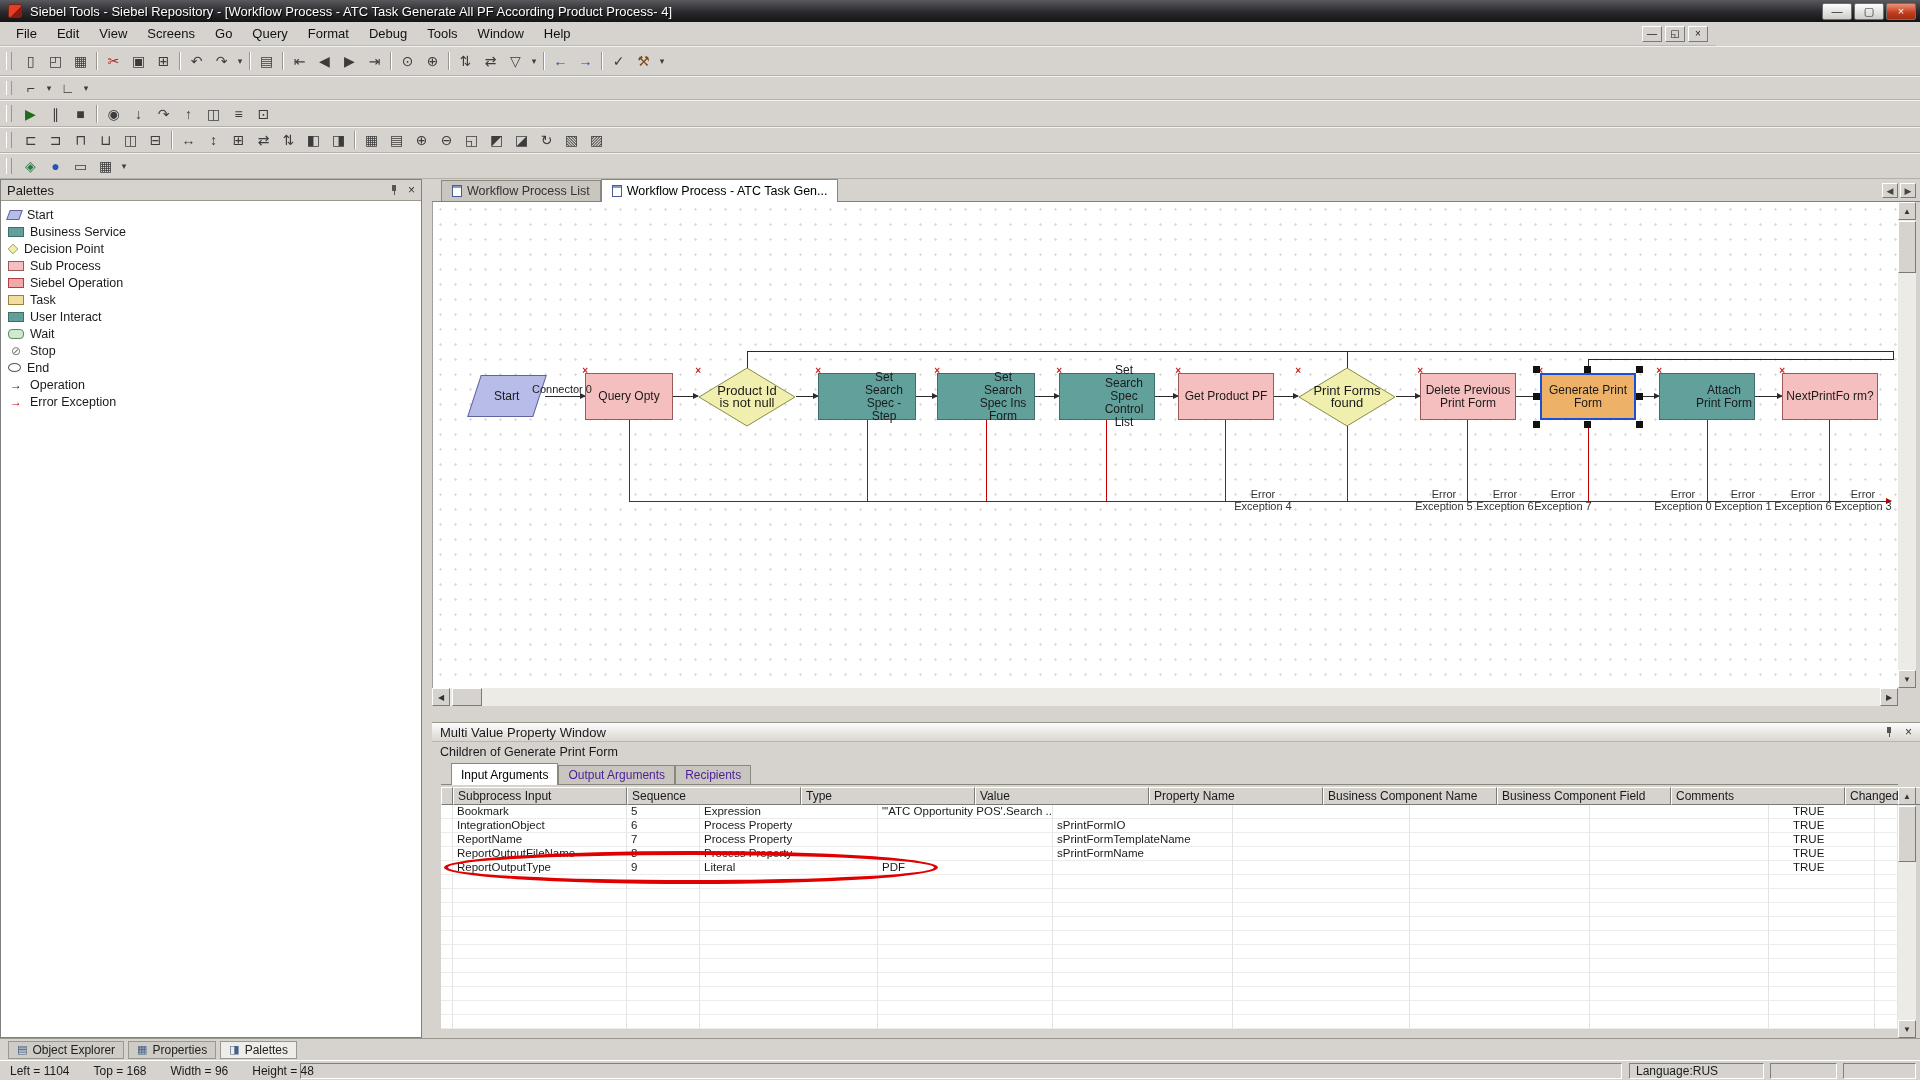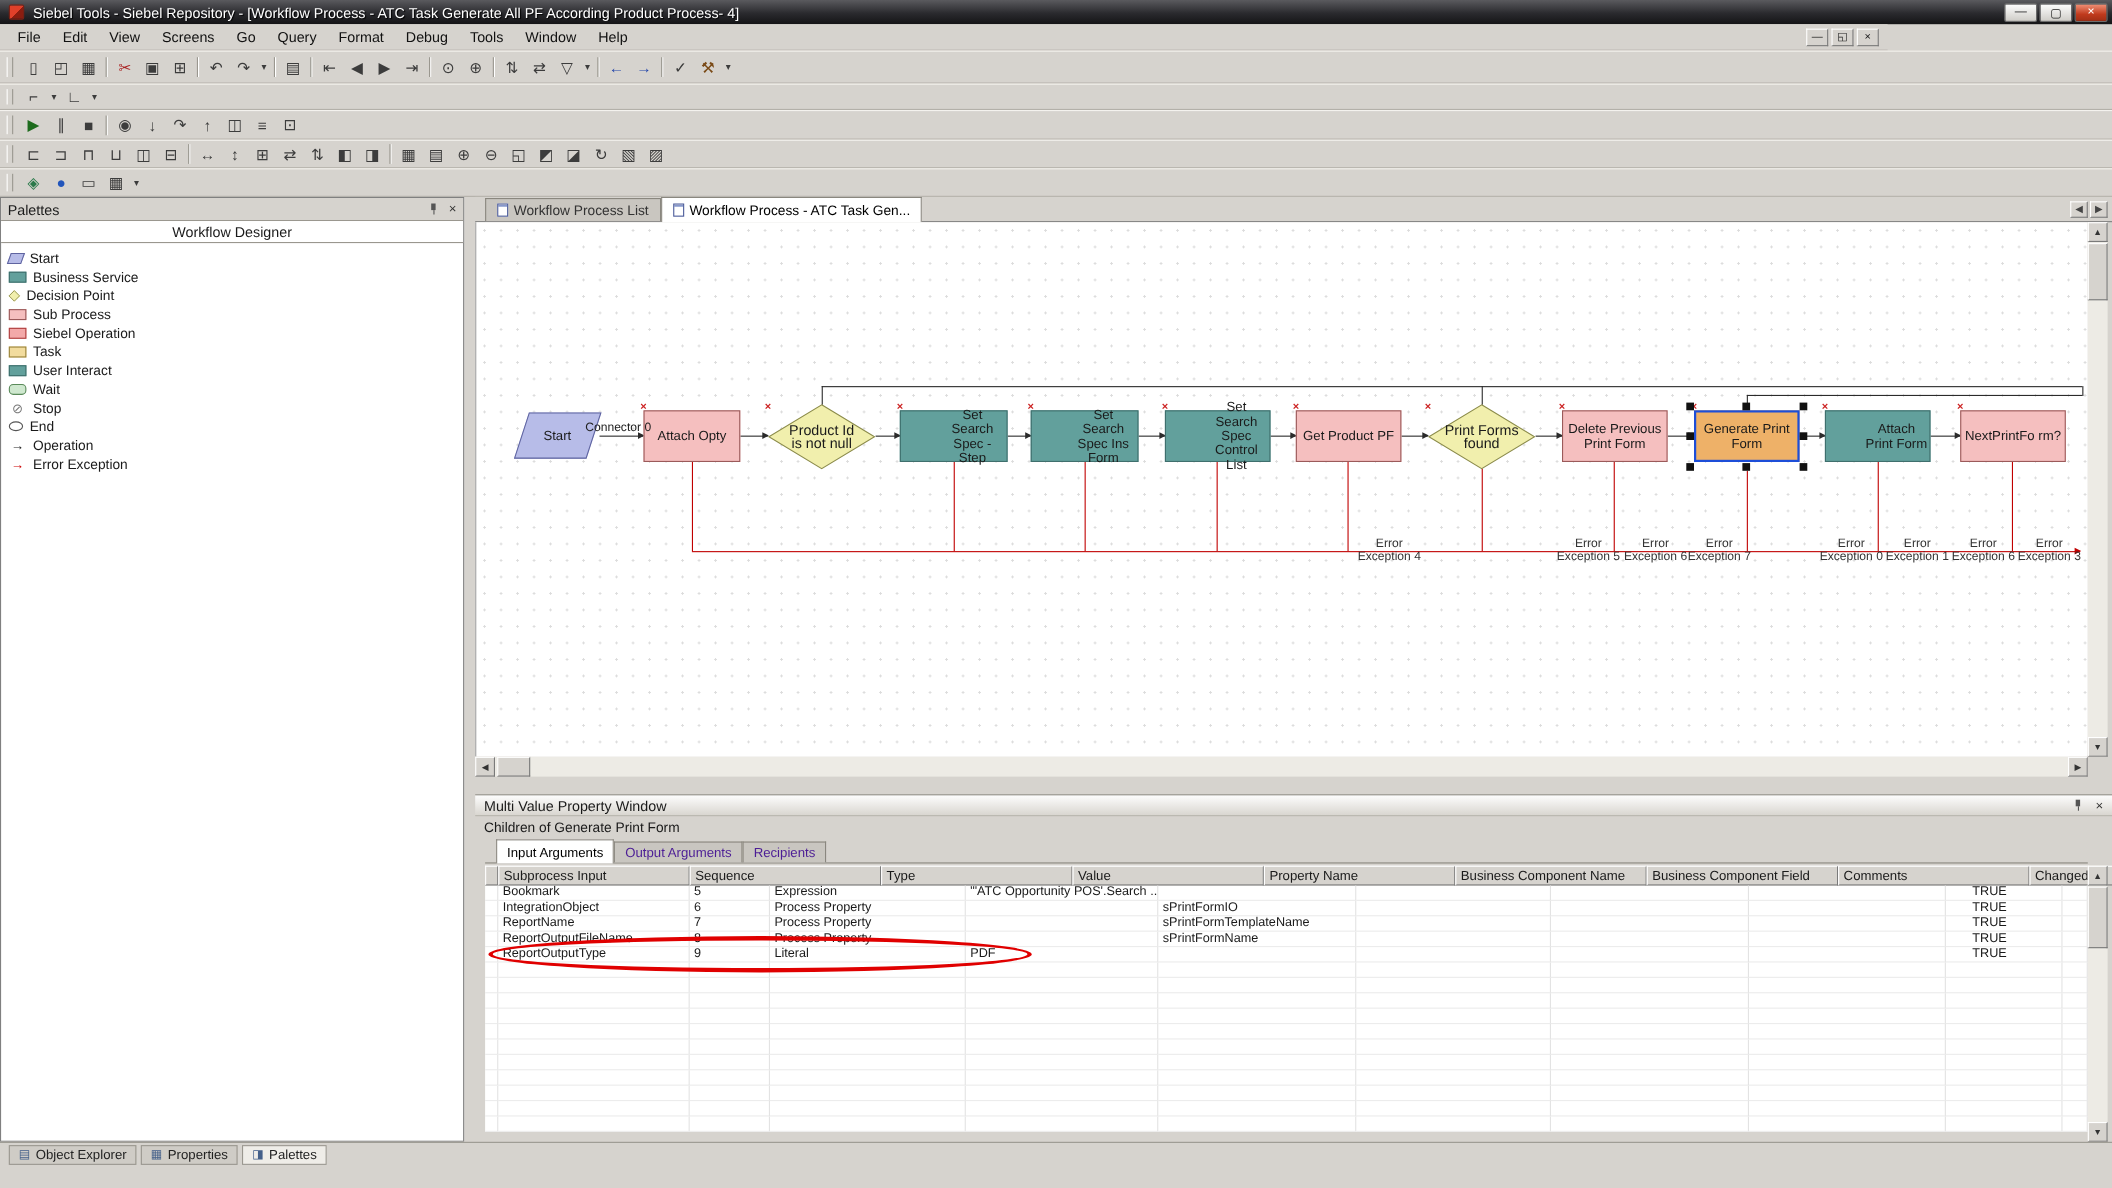--- a/index.html
+++ b/index.html
@@ -281,21 +281,20 @@
     </div>
 
   <div class="palette-panel" data-name="palettes-panel">
     <div class="palette-header" data-name="palettes-panel-header">
       <span data-name="palettes-panel-title">Palettes</span>
       <span class="hdr-icons">
         <span class="pin-icon" data-name="pin-icon"></span>
         <span class="small-close" data-name="panel-close-icon">×</span>
       </span>
     </div>
-    <div class="palette-subtitle" data-name="workflow-designer-label">Workflow Designer</div>
     <div class="pal-list" data-name="palette-list">
       <div class="pal-item" data-name="palette-item-start">
           <span class="pal-ico ico-start" data-name="start-icon"></span>
           <span>Start</span>
         </div>
       <div class="pal-item" data-name="palette-item-business-service">
           <span class="pal-ico ico-bs" data-name="business-service-icon"></span>
           <span>Business Service</span>
         </div>
       <div class="pal-item" data-name="palette-item-decision-point">
@@ -420,21 +419,21 @@
   <div class="err-label" style="left:1821px" data-name="error-exception-label">
       <div>Error</div>
       <div>Exception 3</div>
     </div>
 
   <div class="wf-start" style="left:474px;top:375px" data-name="workflow-node-start">
     <span class="wf-label">Start</span>
   </div>
   <div class="conn-label" style="left:532px;top:383px" data-name="connector-0-label">Connector 0</div>
   <div class="wf-node pink" style="left:585px;top:373px;width:88px" data-name="workflow-node-query-opty">
-    <span class="wf-label">Attach Opty</span>
+    <span class="wf-label">Query Opty</span>
   </div>
   <div class="wf-diamond" style="left:698px;top:367px;width:98px;height:60px" data-name="workflow-node-product-id-decision">
     <svg width="98" height="60" viewBox="0 0 98 60" data-name="diamond-shape">
         <polygon points="49,1 97,30 49,59 1,30"></polygon>
       </svg>
     <span class="wf-label">Product Id is not null</span>
   </div>
   <div class="wf-node teal" style="left:818px;top:373px;width:98px" data-name="workflow-node-set-search-spec-step">
     <span class="wf-label">Set Search Spec - Step</span>
   </div>
@@ -732,16 +731,26 @@
     <div class="btab" data-name="tab-properties">
       <span class="btab-ico" data-name="properties-icon">▦</span>
       <span>Properties</span>
     </div>
     <div class="btab active" data-name="tab-palettes">
       <span class="btab-ico" data-name="palettes-icon">◨</span>
       <span>Palettes</span>
     </div>
   </div>
 
+  <div class="statusbar" data-name="status-bar">
+    <span class="status-text" data-name="status-left">Left = 1104</span>
+    <span class="status-text" data-name="status-top">Top = 168</span>
+    <span class="status-text" data-name="status-width">Width = 96</span>
+    <span class="status-text" data-name="status-height">Height = 48</span>
+    <span class="status-panel" style="left:300px;width:1322px" data-name="status-panel"></span>
+    <span class="status-panel" style="left:1629px;width:135px" data-name="status-language">Language:RUS</span>
+    <span class="status-panel" style="left:1770px;width:67px" data-name="status-panel"></span>
+    <span class="status-panel" style="left:1843px;width:73px" data-name="status-panel"></span>
+  </div>
 
   <div class="annotation" data-name="red-annotation-ellipse"></div>
 
 </div>
 
 </body></html>

